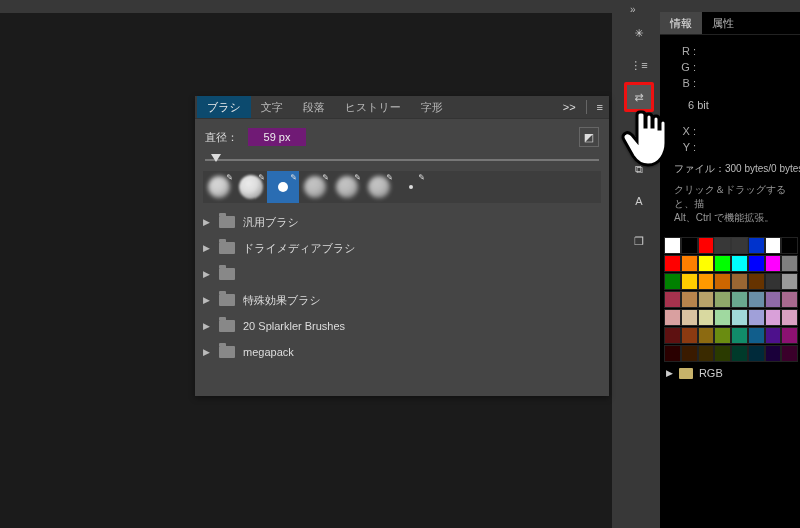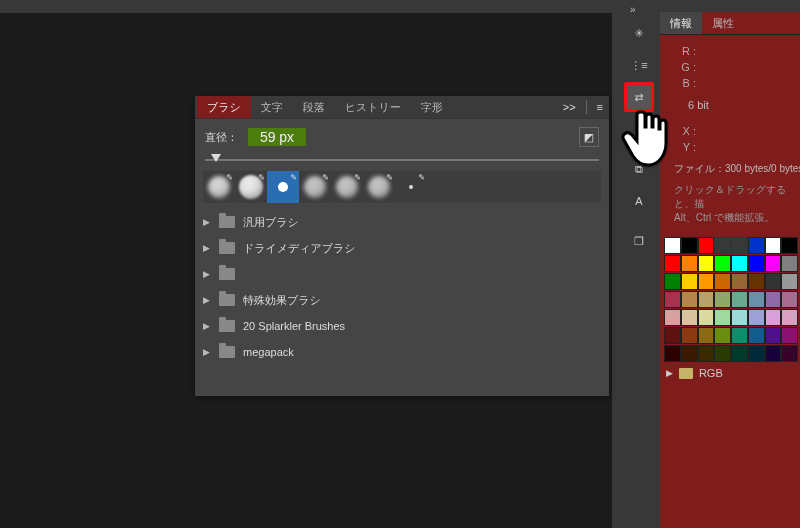--- a/index.html
+++ b/index.html
@@ -7,21 +7,21 @@
   
   .canvas-bg{position:absolute;left:0;top:13px;width:612px;height:515px;background:#1b1b1b}
   
   .top-chevs{position:absolute;left:630px;top:4px;color:#bbb;font-size:10px}
   
   .dock{position:absolute;left:624px;top:18px;width:30px}
   .dock-item{width:30px;height:30px;display:flex;align-items:center;justify-content:center;color:#ccc;margin-bottom:2px;cursor:pointer}
   .dock-item.highlight{border:3px solid #e11;border-radius:2px;box-sizing:border-box;background:#555}
   .dock-sep{height:8px}
   
-  .info{position:absolute;left:660px;top:12px;right:0;bottom:0;background:#7f1d1d;color:#bbb}
+  .info{position:absolute;left:660px;top:12px;right:0;bottom:0;background:#000000;color:#bbb}
   .info-tabs{display:flex;height:22px;align-items:flex-end;border-bottom:1px solid #222}
   .info-tab{padding:4px 10px 3px;color:#bbb;cursor:pointer}
   .info-tab.active{background:#454545;color:#eee}
   .info-body{padding:8px 8px 6px 14px;line-height:16px;color:#aaa}
   .info-row{display:flex;gap:6px}
   .info-label{width:22px;text-align:right}
   .info-bit{margin:6px 0 10px 14px;color:#bbb}
   .info-file{margin-top:6px;color:#bbb;font-size:10px;white-space:nowrap}
   .info-hint{margin-top:6px;color:#999;font-size:10px;line-height:14px}
   
@@ -30,25 +30,25 @@
   .sw-row{display:flex;height:18px}
   .sw{width:18px;height:17px;border:1px solid #222;box-sizing:border-box}
   .sw.blank{border:1px solid #333;background:#383838}
   .rgb-row{display:flex;align-items:center;gap:6px;margin-top:4px;color:#ccc}
   .rgb-chev{font-size:9px;color:#ccc}
   .rgb-folder{width:14px;height:11px;background:#c7b26a;border-radius:1px}
   
   .brush-panel{position:absolute;left:195px;top:96px;width:414px;height:300px;background:#454545;box-shadow:0 2px 6px rgba(0,0,0,.4)}
   .bp-tabs{display:flex;align-items:flex-end;height:22px;padding-left:2px;gap:0;border-bottom:1px solid #333;background:#3a3a3a}
   .bp-tab{padding:4px 10px 3px;color:#bbb;cursor:pointer}
-  .bp-tab.active{background:#7f1d1d;color:#eee}
+  .bp-tab.active{background:#0c4a6e;color:#eee}
   .bp-head-icons{position:absolute;right:6px;top:4px;color:#ddd;display:flex;gap:10px;align-items:center}
   .bp-vsep{width:1px;height:14px;background:#666}
   .bp-row2{display:flex;align-items:center;gap:10px;padding:8px 10px}
-  .size-input{background:#4d7c0f;border:none;color:#eee;width:54px;height:16px;text-align:center;font-size:14px}
+  .size-input{background:#701a75;border:none;color:#eee;width:54px;height:16px;text-align:center;font-size:11px}
   .size-flip{width:18px;height:18px;display:flex;align-items:center;justify-content:center;color:#ddd;margin-left:auto;border:1px solid #666}
   .bp-slider{margin:0 10px 6px;height:10px;position:relative}
   .bp-slider:before{content:"";position:absolute;left:0;right:0;top:4px;height:2px;background:#777}
   .bp-thumb{position:absolute;left:6px;top:-1px;width:0;height:0;border-left:5px solid transparent;border-right:5px solid transparent;border-top:8px solid #ddd}
   .preset-row{display:flex;gap:0;margin:0 8px 4px;background:#3d3d3d}
   .preset{width:32px;height:32px;display:flex;align-items:center;justify-content:center;position:relative}
   .preset .dot{border-radius:50%;background:radial-gradient(circle at 40% 35%,#fff 0%,#eee 40%,#888 100%)}
   .preset.sel{background:#2a6db3}
   .preset .pencil{position:absolute;right:2px;top:2px;font-size:8px;color:#ddd}
   .preset:nth-child(1) .dot{width:22px;height:22px;filter:blur(2px);opacity:.8}

